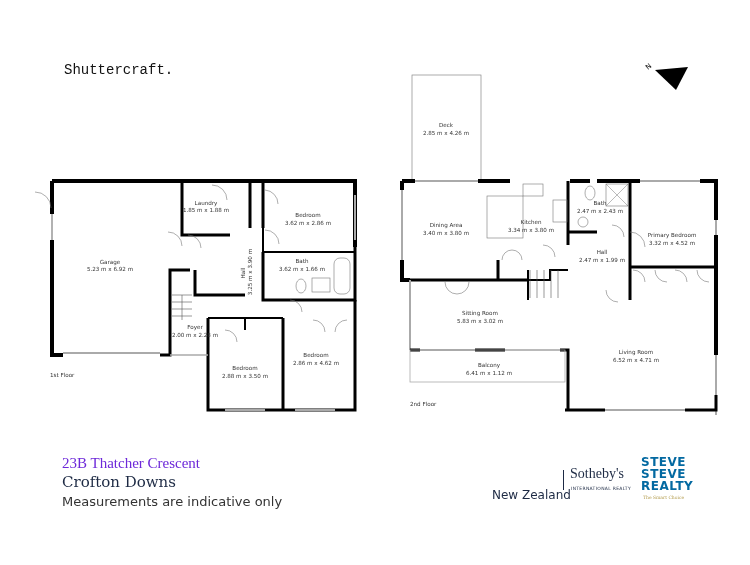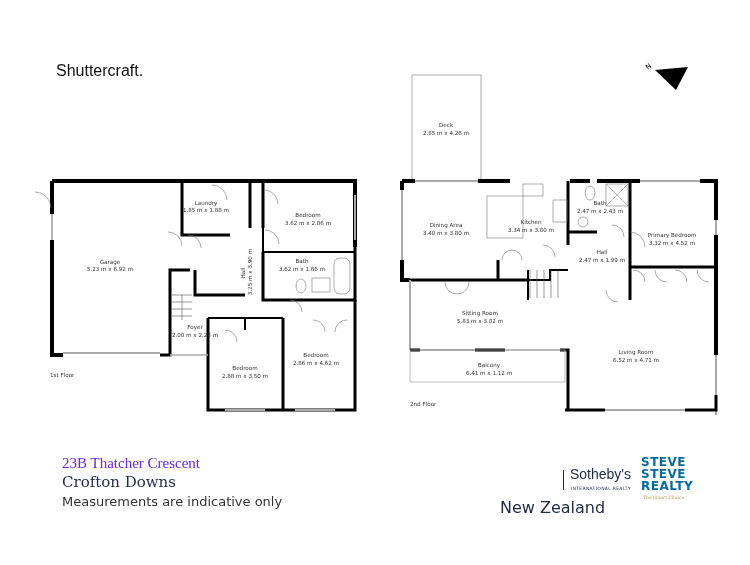--- a/index.html
+++ b/index.html
@@ -1,26 +1,26 @@
 <!DOCTYPE html>
 <html><head>
 <meta charset="utf-8">
 <style>
   html,body{margin:0;padding:0;background:#fff;}
   body{width:750px;height:565px;position:relative;overflow:hidden;font-family:"DejaVu Sans",sans-serif;color:#222;}
-  .brand{position:absolute;left:56px;top:62px;font-family:Liberation Sans, sans-serif;font-size:16px;color:#111;}
+  .brand{position:absolute;left:64px;top:62px;font-family:Liberation Mono, monospace;font-size:14px;color:#111;}
   svg.plan{position:absolute;left:0;top:0;}
   .lbl{font-family:"DejaVu Sans",sans-serif;font-size:5.6px;fill:#333;text-anchor:middle;}
   .floor{font-family:"DejaVu Sans",sans-serif;font-size:5.6px;fill:#333;}
   .addr1{position:absolute;left:62px;top:455px;font-family:Liberation Serif, serif;font-size:15px;color:#6d28d9;}
   .addr2{position:absolute;left:62px;top:473px;font-family:"DejaVu Serif",serif;font-size:15px;color:#1d2a44;}
   .note{position:absolute;left:62px;top:494px;font-size:13px;color:#333;}
-  .nz{position:absolute;left:492px;top:498px;font-size:16px;color:#1d2a44;margin-left:8px;}
+  .nz{position:absolute;left:492px;top:488px;font-size:12px;color:#1d2a44;}
   .divider{position:absolute;left:563px;top:470px;width:1px;height:20px;background:#1d2a44;}
-  .soth{position:absolute;left:570px;top:466px;font-family:Liberation Sans, sans-serif;font-size:14px;color:#1d2a44;}
+  .soth{position:absolute;left:570px;top:466px;font-family:Liberation Serif, serif;font-size:14px;color:#1d2a44;}
   .soth-sub{position:absolute;left:571px;top:486px;font-size:4.5px;color:#1d2a44;letter-spacing:.3px;}
   .sem{position:absolute;left:641px;top:456px;font-family:"DejaVu Sans",sans-serif;font-weight:bold;font-size:12px;line-height:12px;color:#0369a1;letter-spacing:.5px;}
   .sem-tag{position:absolute;left:643px;top:495px;font-family:"DejaVu Serif",serif;font-size:4.5px;color:#b29a4a;}
 </style>
 </head>
 <body>
 
 <div class="brand">Shuttercraft.</div>
 
 <svg class="plan" width="750" height="565" viewBox="0 0 750 565">

